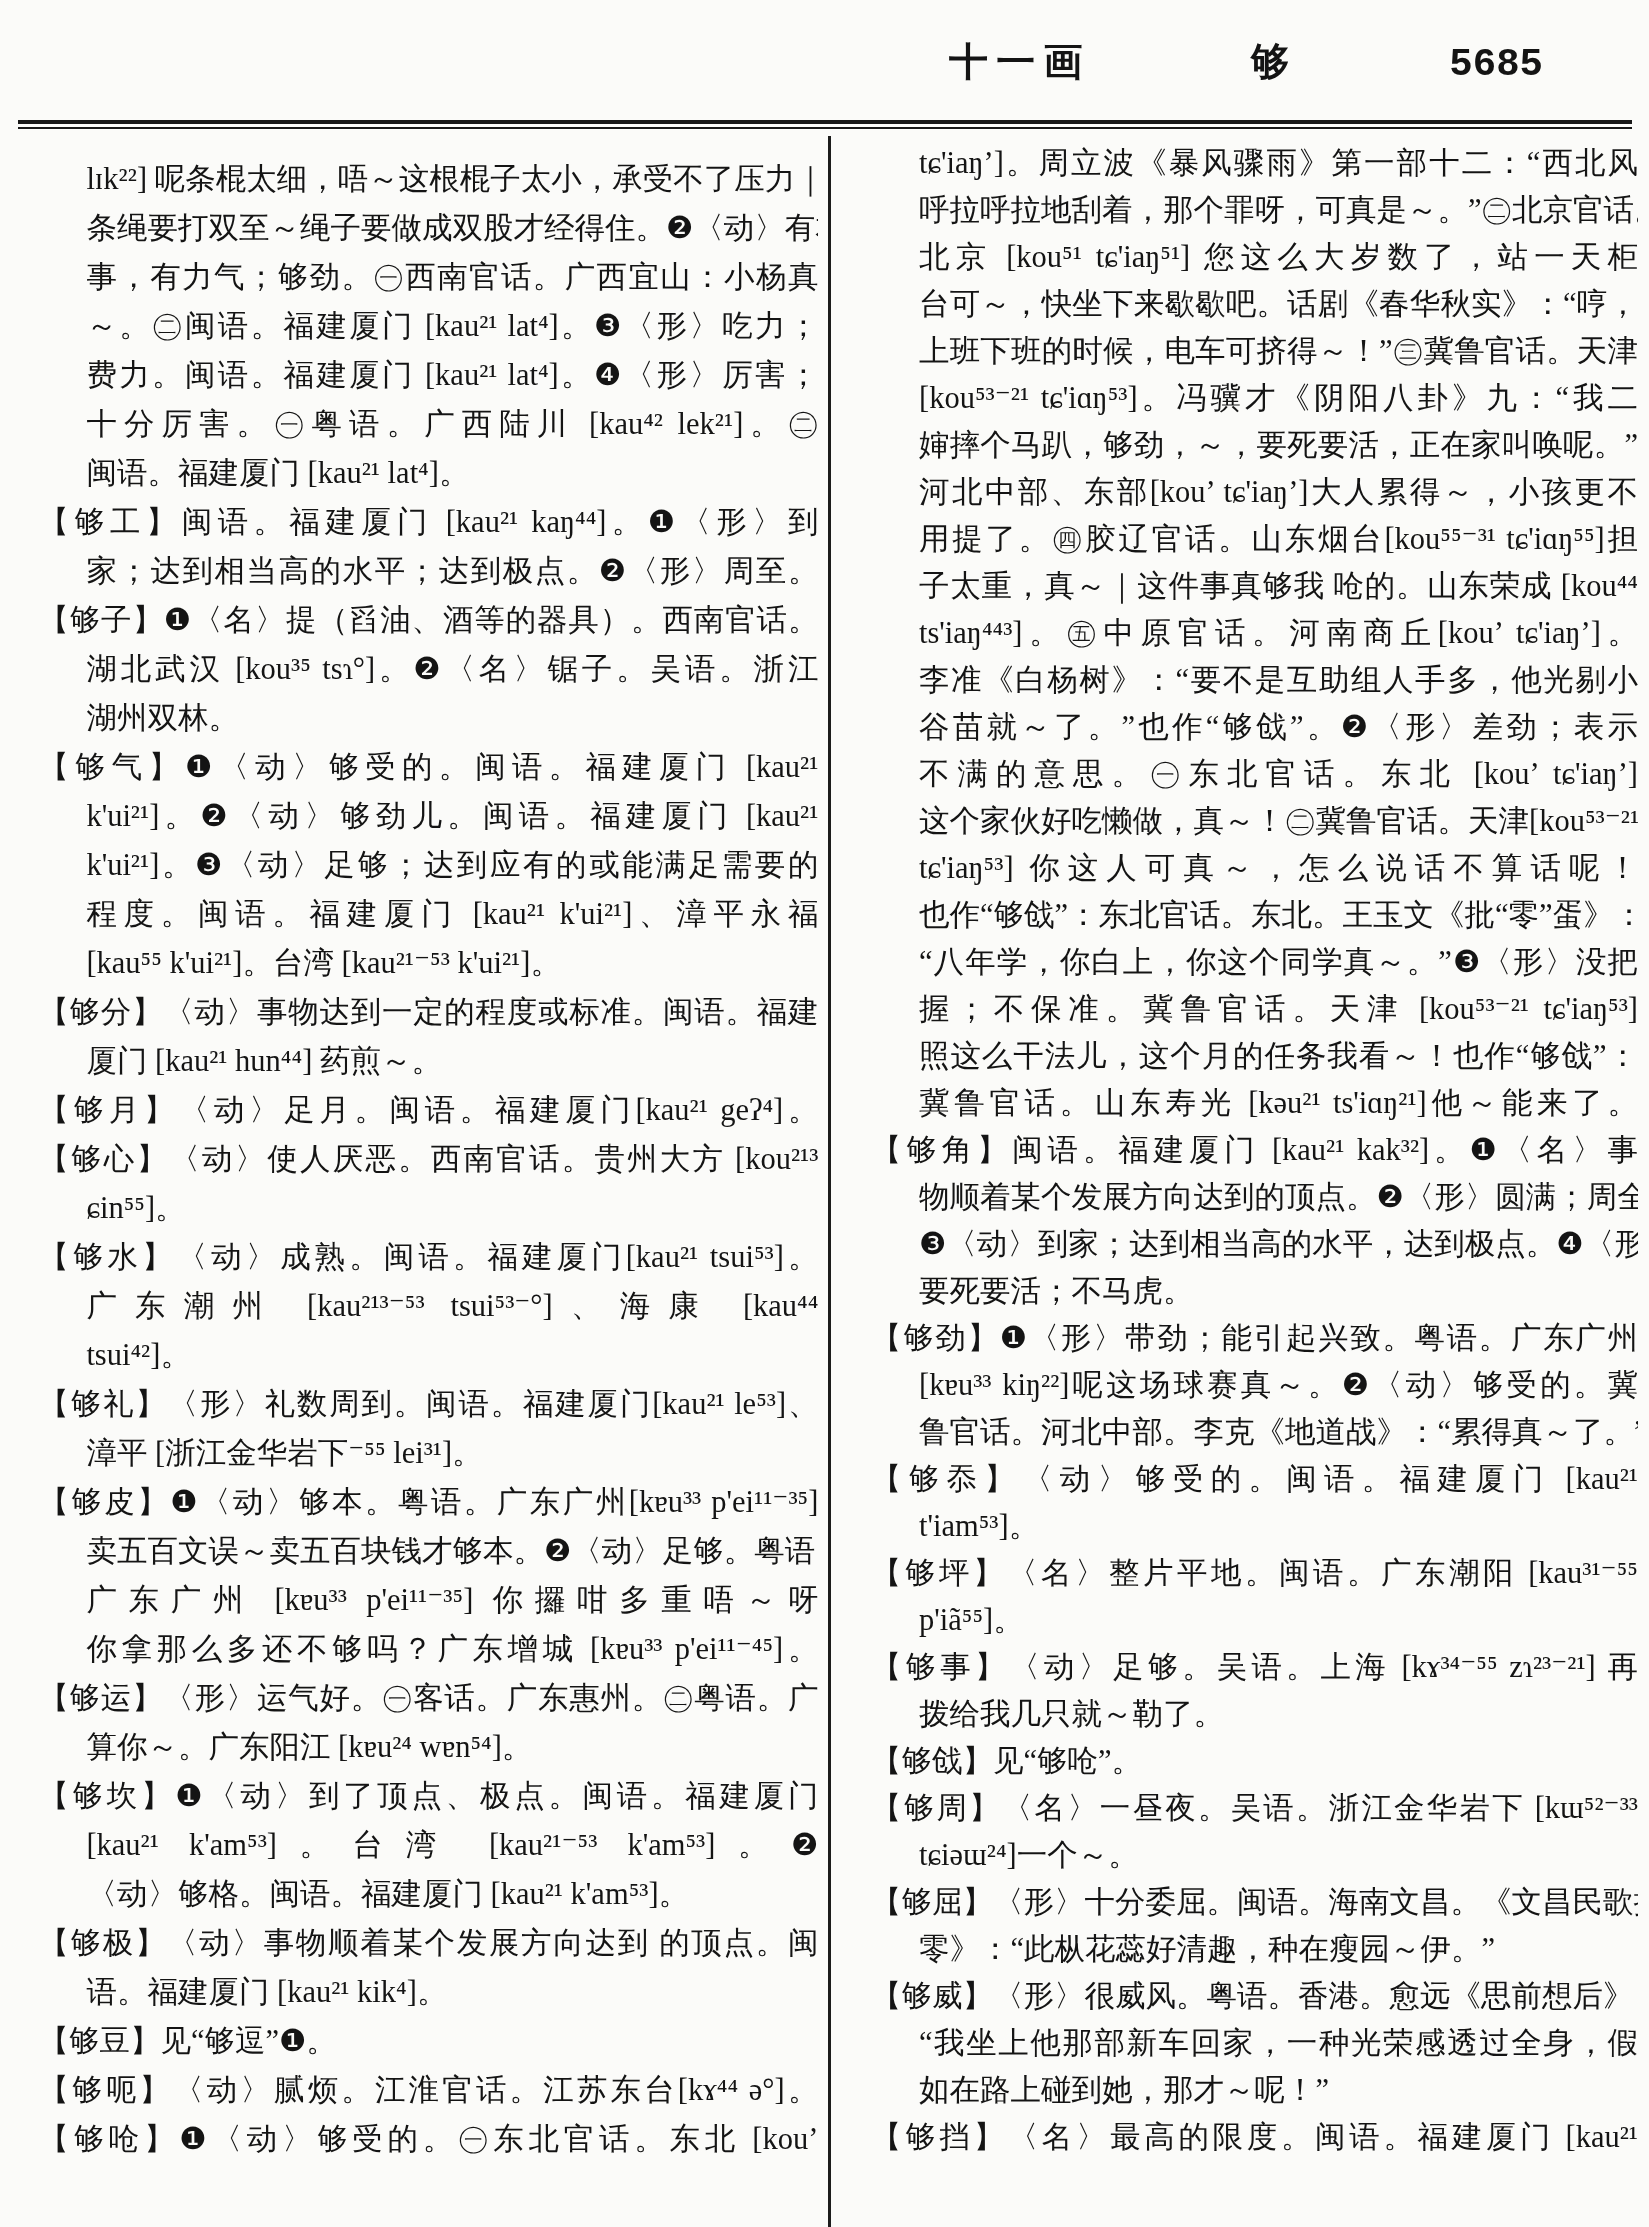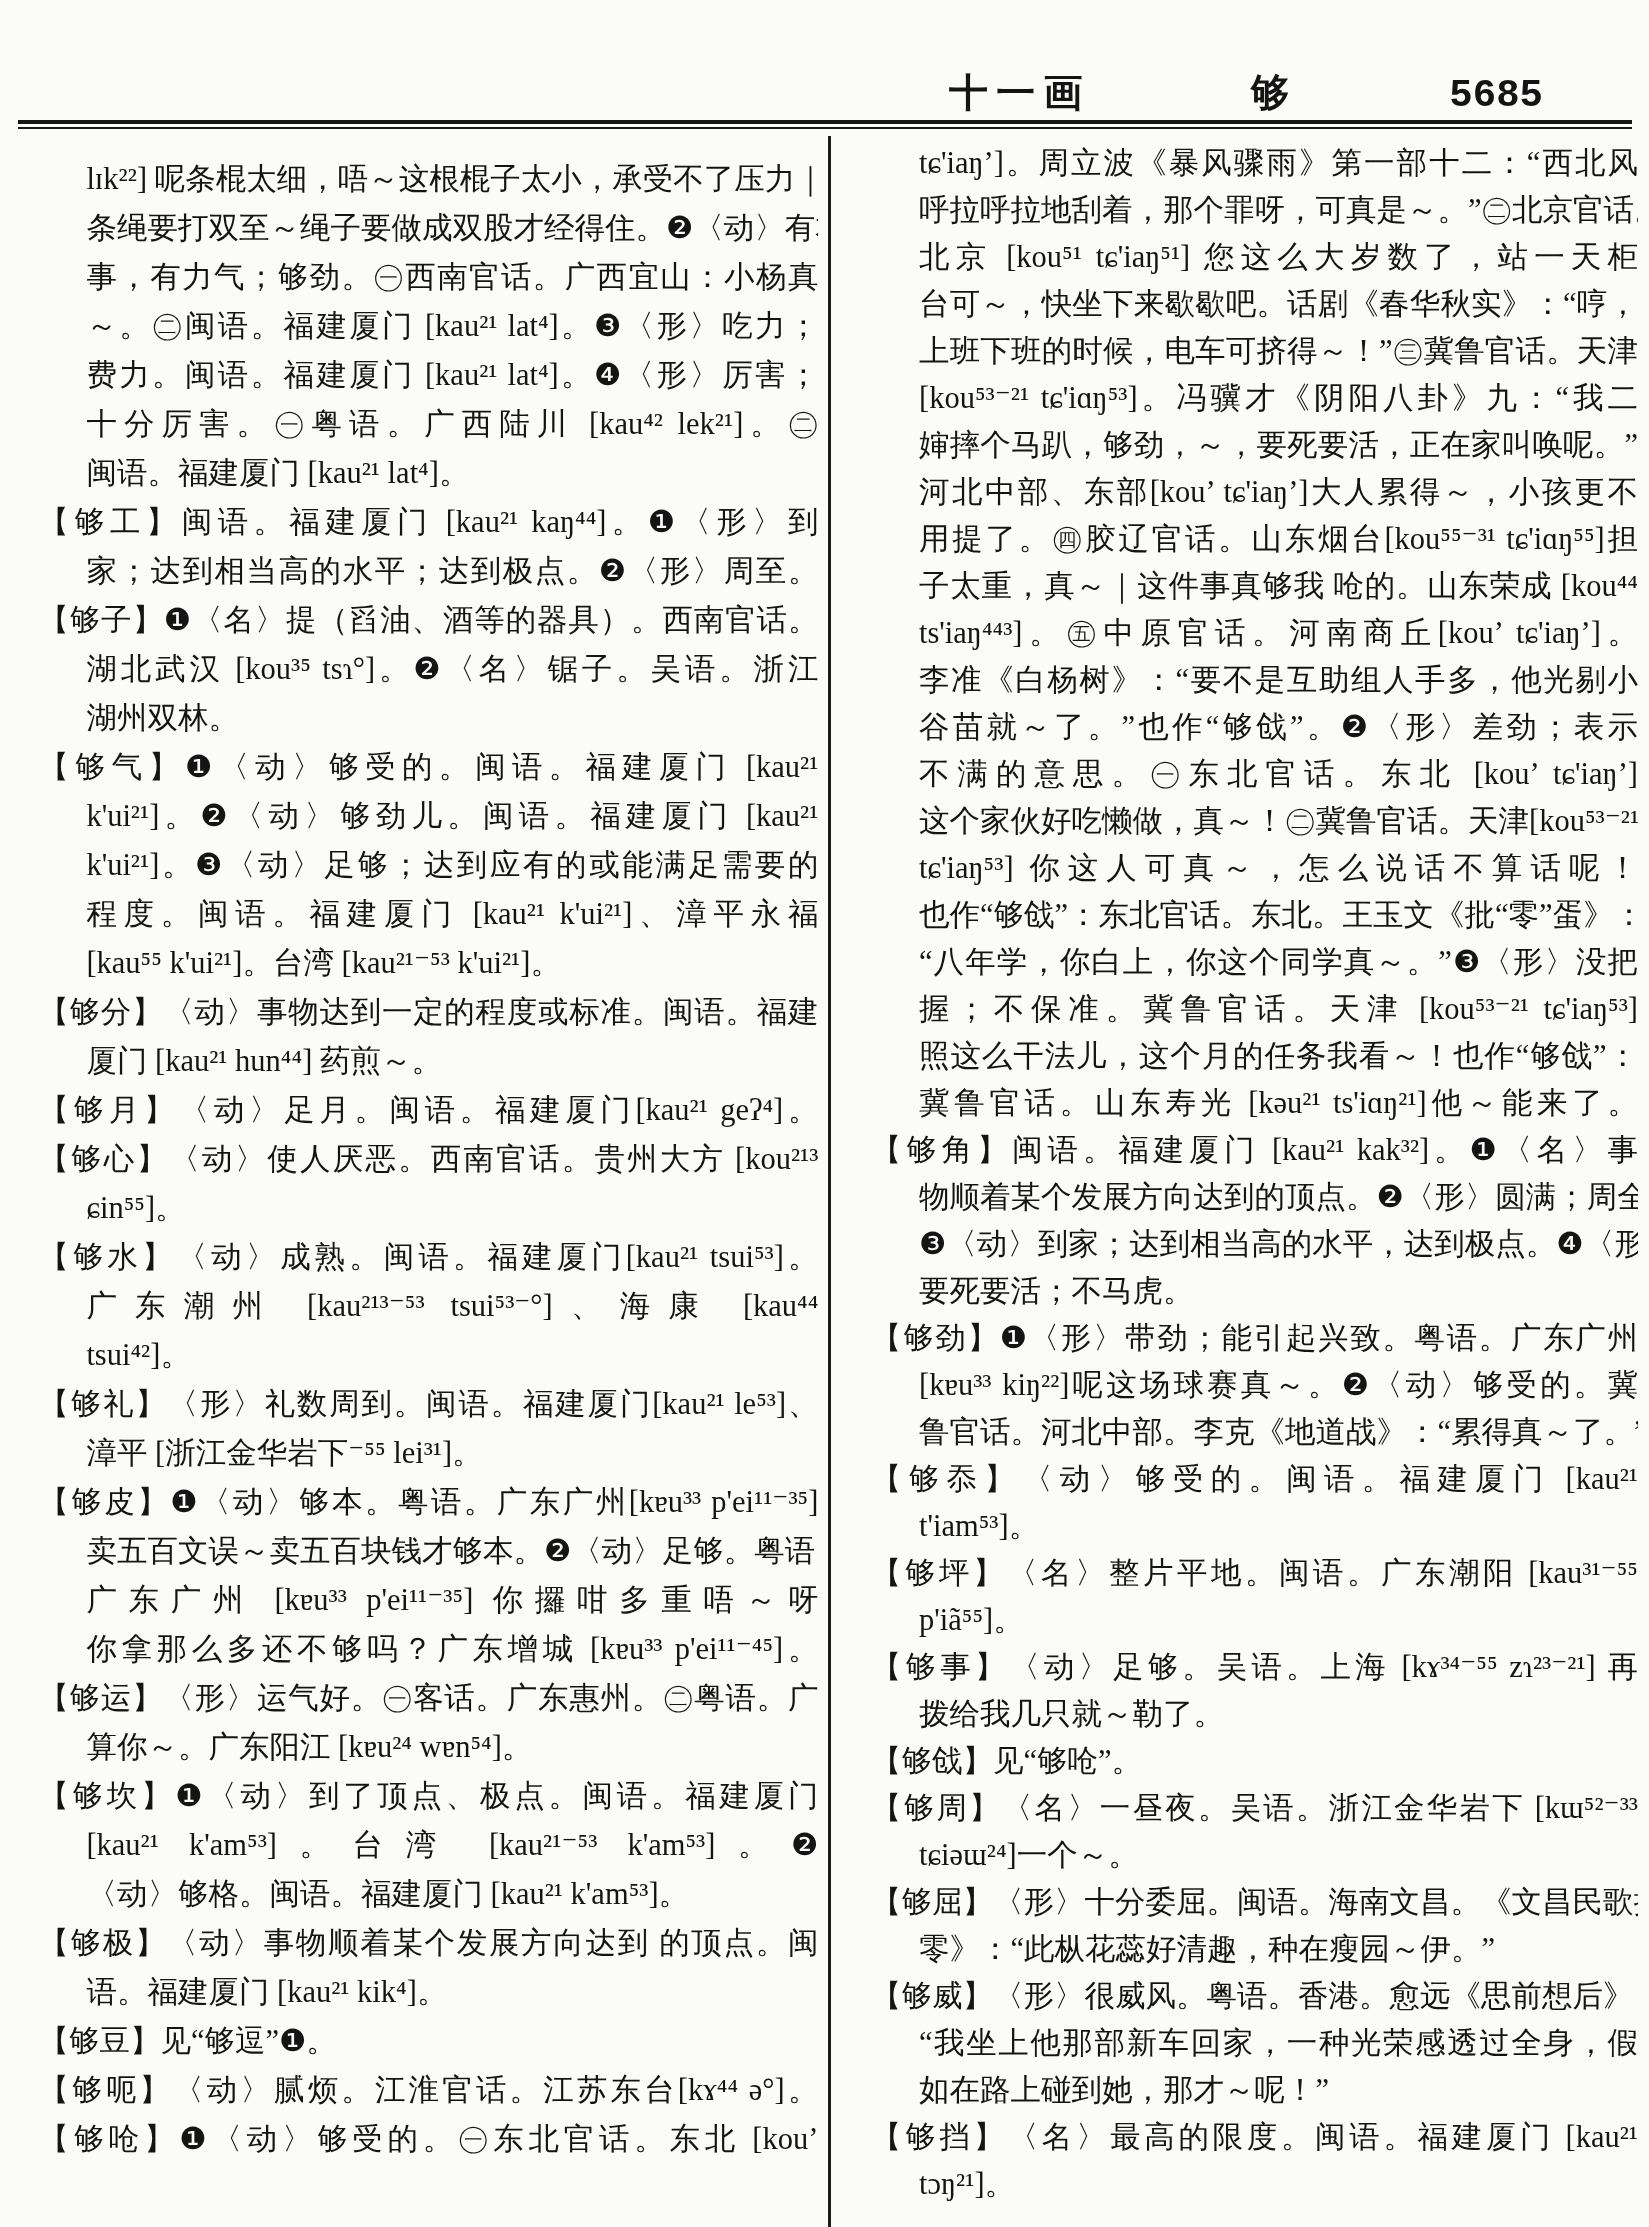--- a/index.html
+++ b/index.html
@@ -6,21 +6,21 @@
   body{
     width:1650px;height:2227px;
     background:#fbfbf9;
     color:#141414;
     font-family:"Liberation Serif","DejaVu Serif",serif;
     overflow:hidden;
     position:relative;
   }
   .page{position:absolute;inset:0;}
   .header{
-    position:absolute;left:949px;top:66px;width:594px;
+    position:absolute;left:949px;top:35px;width:594px;
     display:flex;justify-content:space-between;align-items:baseline;
     font-size:39px;font-weight:600;
   }
   .header .sec{letter-spacing:8.2px;}
   .header .hw{letter-spacing:0;}
   .header .pg{font-family:Liberation Mono, monospace;font-weight:700;}
   .rule{position:absolute;background:#181818;}
   .rule-a{left:18px;top:120px;width:1614px;height:4.1px;}
   .rule-b{left:18px;top:127px;width:1614px;height:1.6px;}
   .divider{position:absolute;left:828px;top:136px;width:2.5px;height:2091px;background:#1c1c1c;}
@@ -129,16 +129,15 @@
       <div class="line ind">拨给我几只就～勒了。</div>
       <div class="line">【够戗】见“够呛”。</div>
       <div class="line just">【够周】〈名〉一昼夜。吴语。浙江金华岩下 [kɯ⁵²⁻³³</div>
       <div class="line ind">tɕiəɯ²⁴]一个～。</div>
       <div class="line just">【够屈】〈形〉十分委屈。闽语。海南文昌。《文昌民歌拾</div>
       <div class="line ind">零》：“此枞花蕊好清趣，种在瘦园～伊。”</div>
       <div class="line just">【够威】〈形〉很威风。粤语。香港。愈远《思前想后》：</div>
       <div class="line ind just">“我坐上他那部新车回家，一种光荣感透过全身，假</div>
       <div class="line ind">如在路上碰到她，那才～呢！”</div>
       <div class="line just">【够挡】〈名〉最高的限度。闽语。福建厦门 [kau²¹</div>
-      <div class="line ind">tɔŋ²¹]。</div>
     </div>
 </div>
 
 
 </body></html>

